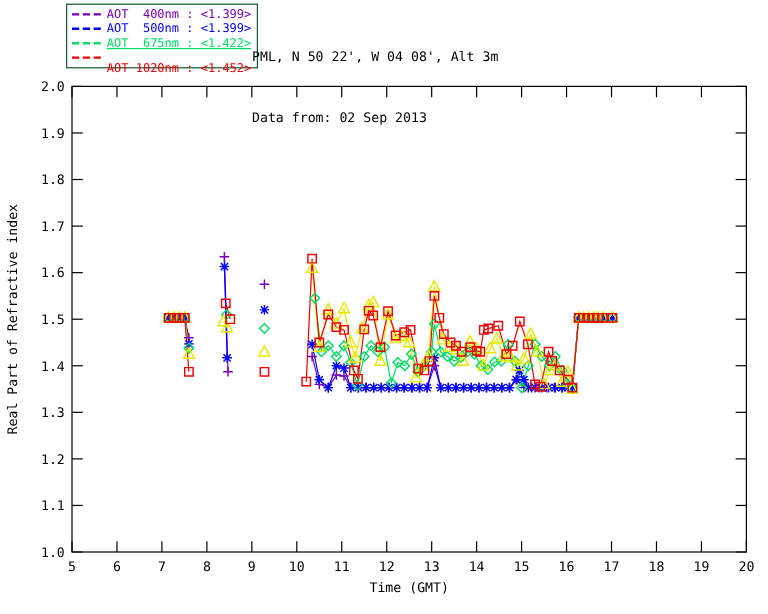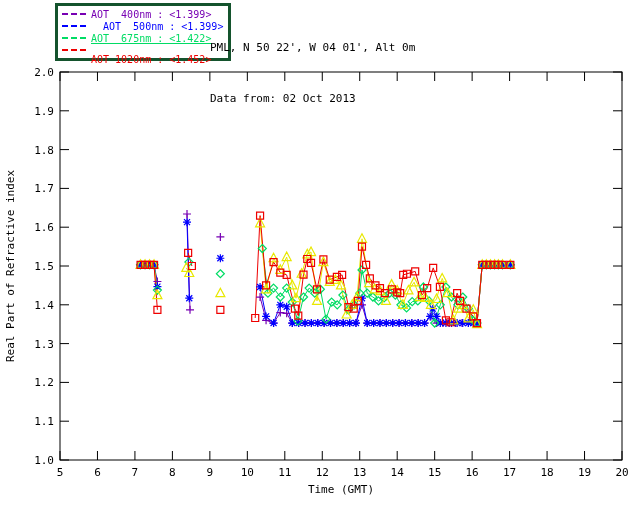--- a/index.html
+++ b/index.html
@@ -1,18 +1,18 @@
 <!DOCTYPE html>
 <html><head>
 <meta charset="utf-8">
 <style>
   html,body{margin:0;padding:0;background:#ffffff;}
   #page{position:relative;width:640px;height:512px;background:#fff;overflow:hidden;
         font-family:"DejaVu Sans Mono",monospace;}
-  #legend-box{position:absolute;left:55px;top:3px;border:3px solid #14532d;background:#fff;
+  #legend-box{position:absolute;left:55px;top:3px;border:1px solid #14532d;background:#fff;
               padding:2px 5px 2px 4px;}
   .legend-row{display:flex;align-items:center;height:12px;}
   .legend-dash{display:inline-block;width:24px;height:0;border-top:2px dashed currentColor;
                margin-right:5px;flex:none;}
   .legend-label{font:10px "DejaVu Sans Mono",monospace;white-space:pre;}
   #header-text{position:absolute;left:210px;top:5px;font:11px "DejaVu Sans Mono",monospace;
                color:#000;line-height:17px;white-space:pre;}
   #chart{position:absolute;left:0;top:0;}
   #chart text{font:11px "DejaVu Sans Mono",monospace;fill:#000;}
   #chart text.axis-title{font:11px "DejaVu Sans Mono",monospace;}
@@ -392,29 +392,29 @@
       <path d="M506.84933333333333,261.336 h7 v7 h-7 Z" fill="none" stroke="#EE0000" stroke-width="1.2"></path>
     </svg>
 
   <div id="legend-box">
       <div class="legend-row">
         <span class="legend-dash" style="color: rgb(119, 0, 179);"></span>
         <span class="legend-label" style="color: rgb(119, 0, 179);">AOT  400nm : &lt;1.399&gt;</span>
       </div>
       <div class="legend-row">
         <span class="legend-dash" style="color: rgb(0, 0, 255);"></span>
-        <span class="legend-label" style="color: rgb(0, 0, 255); margin-left: 12px;">AOT  500nm : &lt;1.399&gt;</span>
+        <span class="legend-label" style="color: rgb(0, 0, 255);">AOT  500nm : &lt;1.399&gt;</span>
       </div>
       <div class="legend-row">
         <span class="legend-dash" style="color: rgb(0, 220, 100);"></span>
         <span class="legend-label" style="color: rgb(0, 220, 100); text-decoration: underline;">AOT  675nm : &lt;1.422&gt;</span>
       </div>
       <div class="legend-row">
         <span class="legend-dash" style="color: rgb(238, 0, 0);"></span>
         <span class="legend-label" style="color: rgb(238, 0, 0); margin-top: 19px;">AOT 1020nm : &lt;1.452&gt;</span>
       </div>
     </div>
 
   <div id="header-text">
-    <div>PML, N 50 22', W 04 01', Alt 0m</div>
-    <div>Data from: 02 Oct 2013</div>
+    <div>PML, N 50 22', W 04 08', Alt 3m</div>
+    <div>Data from: 02 Sep 2013</div>
   </div>
 </div>
 
 </body></html>

